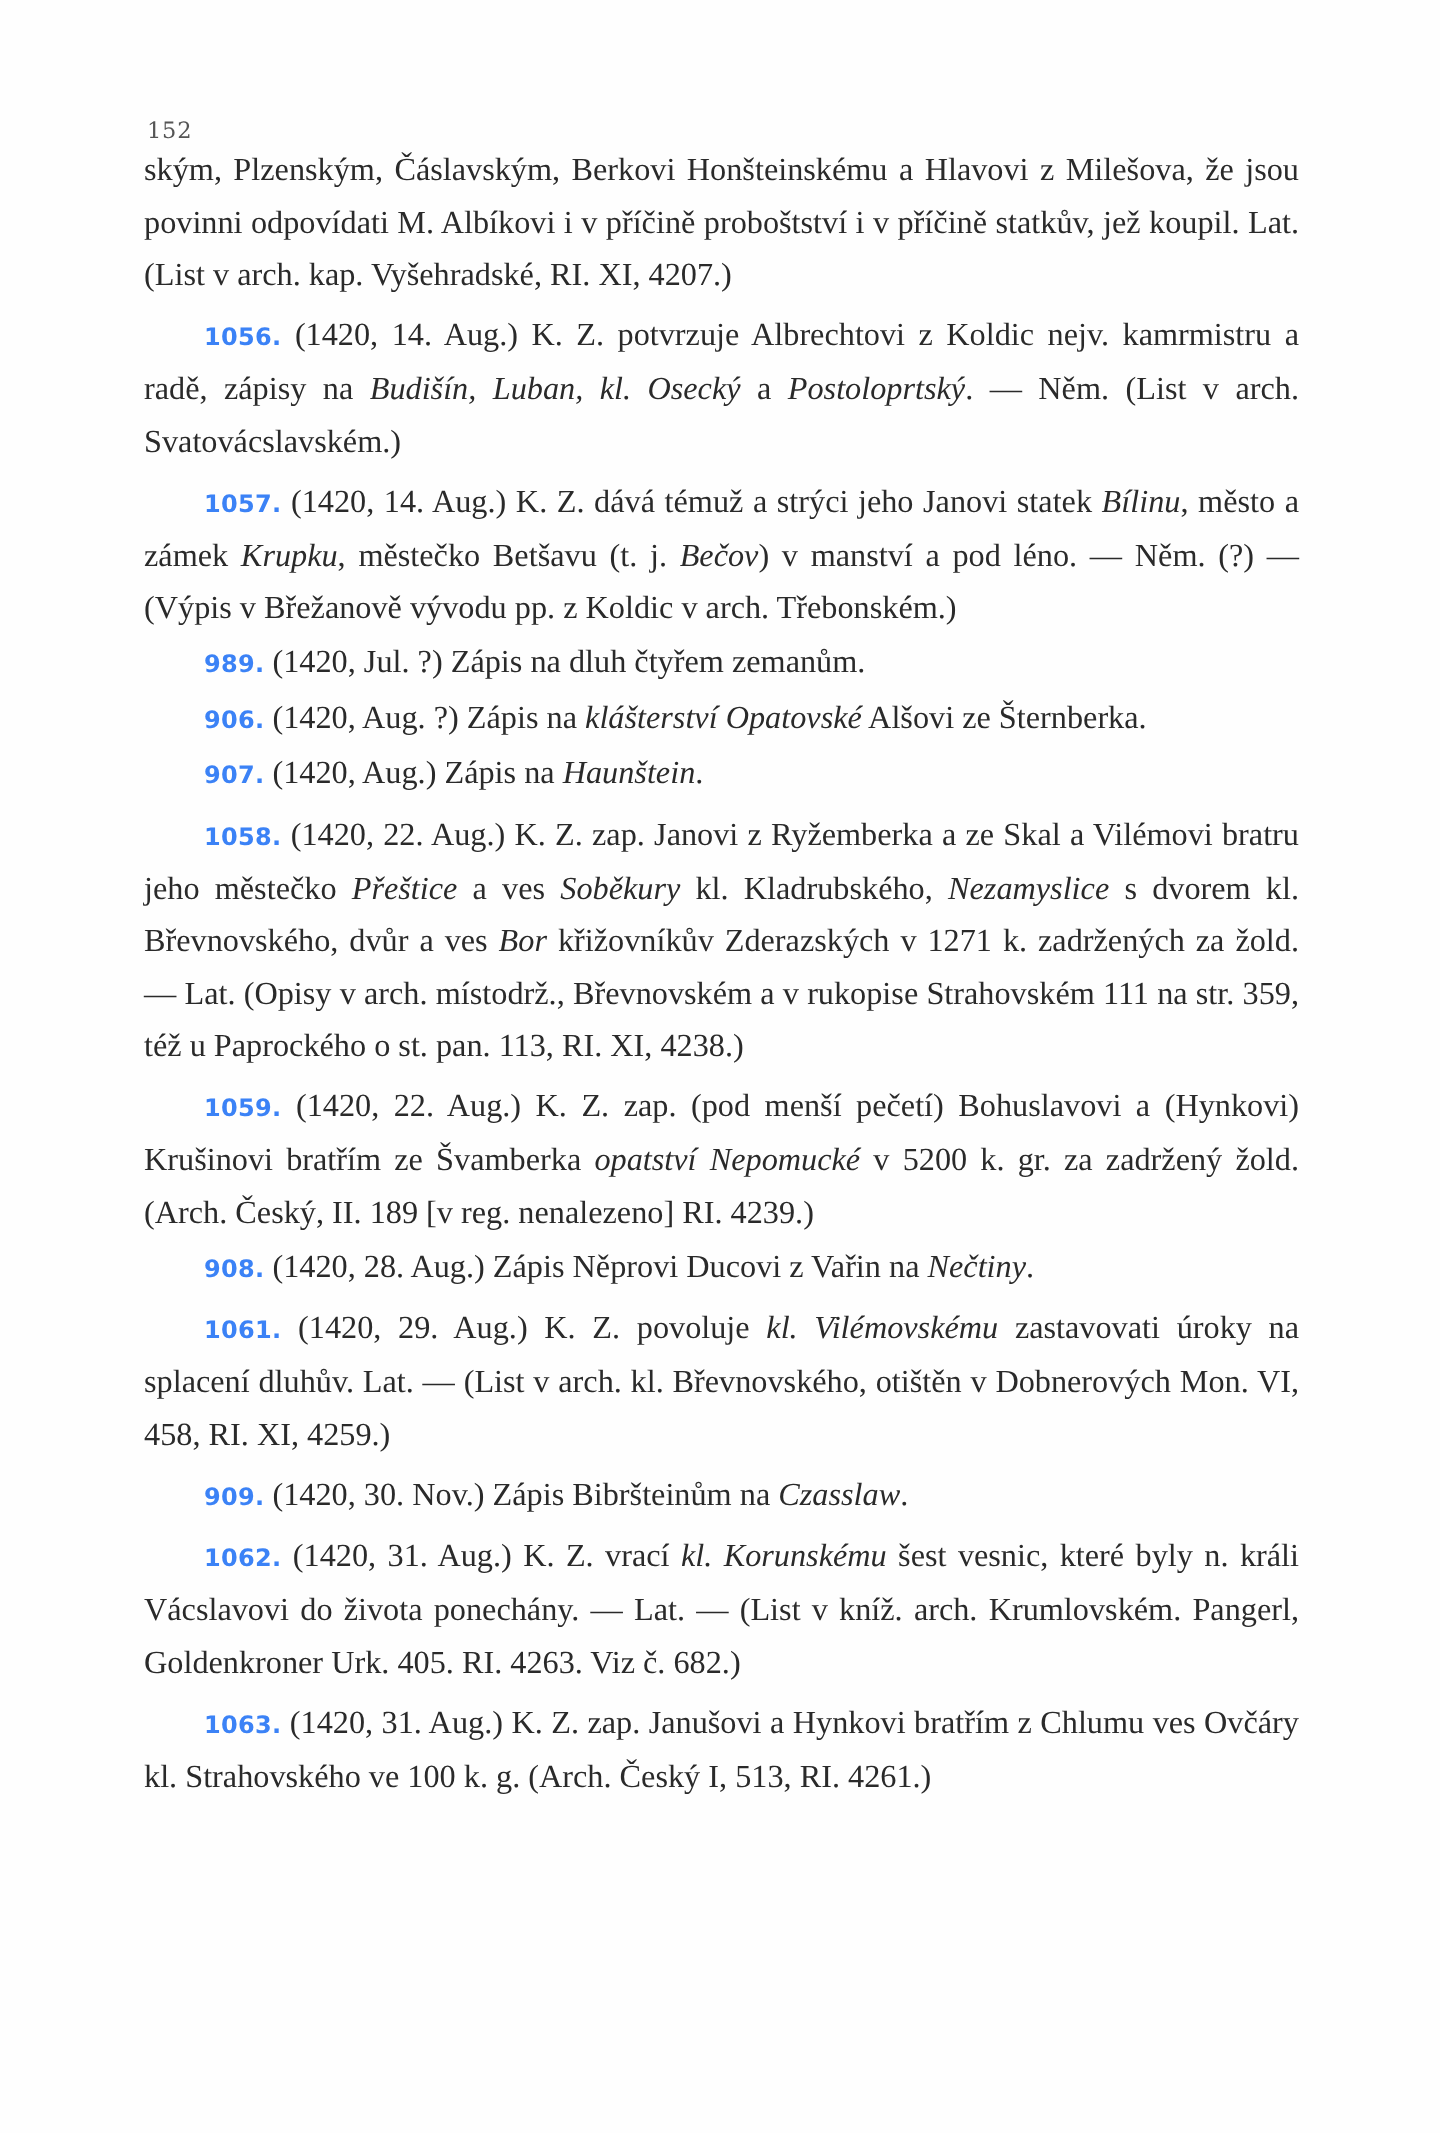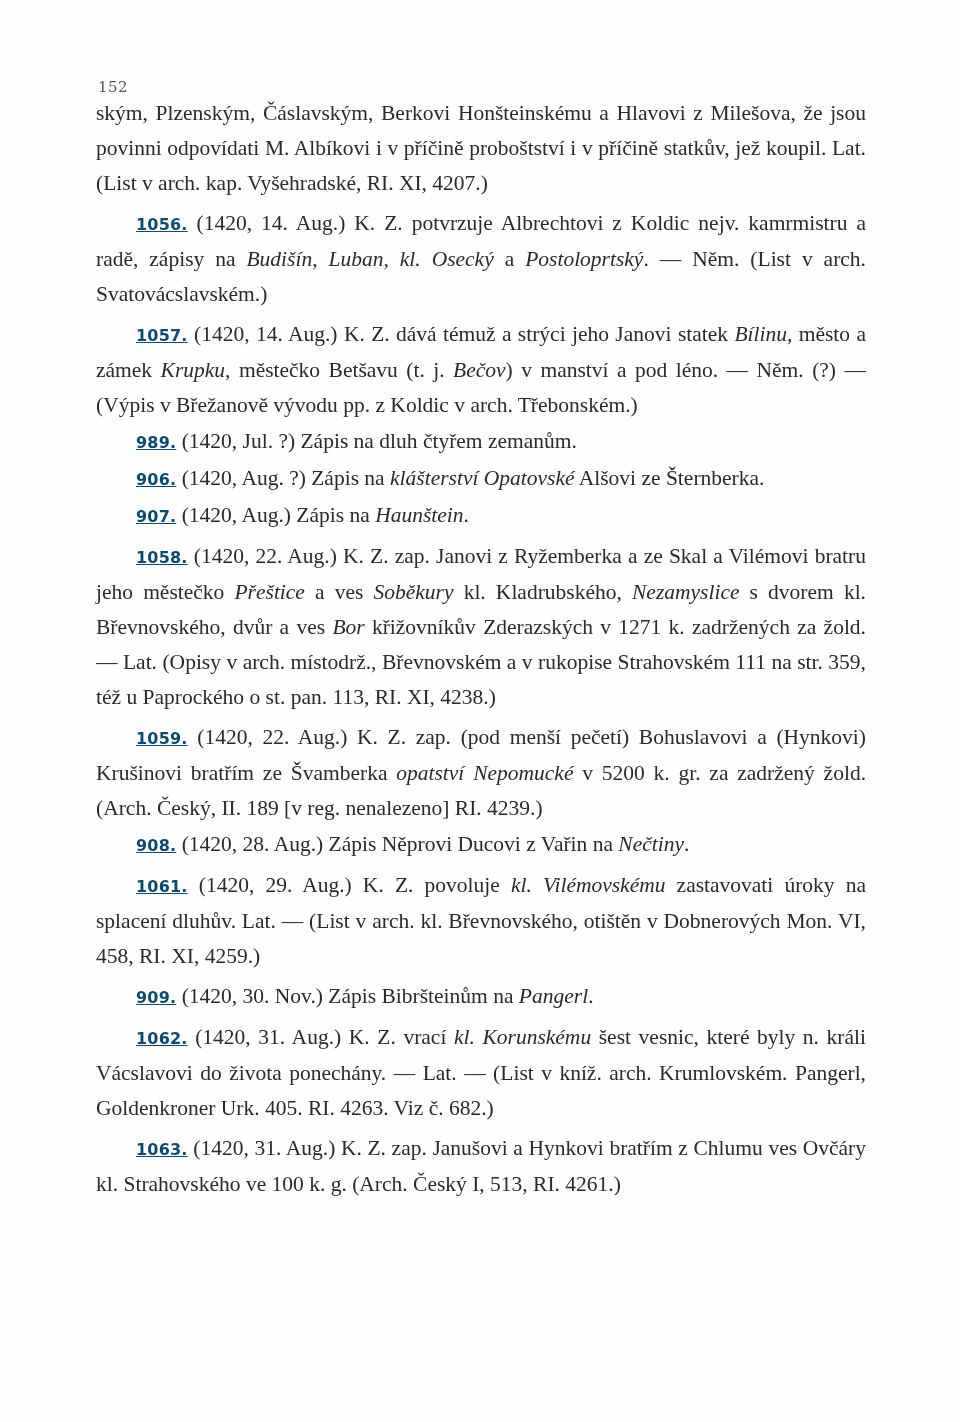--- a/index.html
+++ b/index.html
@@ -3,38 +3,38 @@
 <meta charset="utf-8">
 <style>
   html, body { margin: 0; padding: 0; background: #ffffff; }
   body { width: 960px; height: 1422px; position: relative; overflow: hidden; }
   .page { position: absolute; left: 0; top: 0; width: 960px; height: 1422px; background: #fefefe; }
   .page-number { position: absolute; left: 98px; top: 46px; font-family: "DejaVu Serif", serif; font-size: 15px; color: #555; letter-spacing: 0.5px; margin-top: 32px; }
   .body-text { position: absolute; left: 96px; top: 96px; width: 770px; font-family: "Liberation Serif", serif; font-size: 21.5px; line-height: 35px; color: #2a2a2a; text-align: justify; }
   .para { margin: 0; }
   .entry { margin: 0; margin-top: 5px; text-indent: 40px; }
   .entry.tight { margin-top: 1px; }
-  .num { font-family: "DejaVu Sans", sans-serif; font-weight: bold; font-size: 16px; color: #0c4a6e; letter-spacing: 0.2px; text-decoration: underline; }
+  .num { font-family: "DejaVu Sans", sans-serif; font-weight: bold; font-size: 16px; color: #3b82f6; letter-spacing: 0.2px; }
   .it { font-style: italic; }
 </style>
 </head>
 <body>
 
 <div class="page">
   <div class="page-number">152</div>
   <div class="body-text">
     <p class="para" id="intro"><span>ským, Plzenským, Čáslavským, Berkovi Honšteinskému a Hlavovi z Milešova, že jsou povinni odpovídati M. Albíkovi i v příčině proboštství i v příčině statkův, jež koupil. Lat. (List v arch. kap. Vyšehradské, RI. XI, 4207.)</span></p>
     <div id="entries">
         <p class="entry"><span class="num">1056.</span><span> (1420, 14. Aug.) K. Z. potvrzuje Albrechtovi z Koldic nejv. kamrmistru a radě, zápisy na </span><span class="it">Budišín, Luban, kl. Osecký</span><span> a </span><span class="it">Postoloprtský</span><span>. — Něm. (List v arch. Svatovácslavském.)</span></p>
         <p class="entry"><span class="num">1057.</span><span> (1420, 14. Aug.) K. Z. dává témuž a strýci jeho Janovi statek </span><span class="it">Bílinu</span><span>, město a zámek </span><span class="it">Krupku</span><span>, městečko Betšavu (t. j. </span><span class="it">Bečov</span><span>) v manství a pod léno. — Něm. (?) — (Výpis v Břežanově vývodu pp. z Koldic v arch. Třebonském.)</span></p>
         <p class="entry tight"><span class="num">989.</span><span> (1420, Jul. ?) Zápis na dluh čtyřem zemanům.</span></p>
         <p class="entry tight"><span class="num">906.</span><span> (1420, Aug. ?) Zápis na </span><span class="it">klášterství Opatovské</span><span> Alšovi ze Šternberka.</span></p>
         <p class="entry tight"><span class="num">907.</span><span> (1420, Aug.) Zápis na </span><span class="it">Haunštein</span><span>.</span></p>
         <p class="entry"><span class="num">1058.</span><span> (1420, 22. Aug.) K. Z. zap. Janovi z Ryžemberka a ze Skal a Vilémovi bratru jeho městečko </span><span class="it">Přeštice</span><span> a ves </span><span class="it">Soběkury</span><span> kl. Kladrubského, </span><span class="it">Nezamyslice</span><span> s dvorem kl. Břevnovského, dvůr a ves </span><span class="it">Bor</span><span> křižovníkův Zderazských v 1271 k. zadržených za žold. — Lat. (Opisy v arch. místodrž., Břevnovském a v rukopise Strahovském 111 na str. 359, též u Paprockého o st. pan. 113, RI. XI, 4238.)</span></p>
         <p class="entry"><span class="num">1059.</span><span> (1420, 22. Aug.) K. Z. zap. (pod menší pečetí) Bohuslavovi a (Hynkovi) Krušinovi bratřím ze Švamberka </span><span class="it">opatství Nepomucké</span><span> v 5200 k. gr. za zadržený žold. (Arch. Český, II. 189 [v reg. nenalezeno] RI. 4239.)</span></p>
         <p class="entry tight"><span class="num">908.</span><span> (1420, 28. Aug.) Zápis Něprovi Ducovi z Vařin na </span><span class="it">Nečtiny</span><span>.</span></p>
         <p class="entry"><span class="num">1061.</span><span> (1420, 29. Aug.) K. Z. povoluje </span><span class="it">kl. Vilémovskému</span><span> zastavovati úroky na splacení dluhův. Lat. — (List v arch. kl. Břevnovského, otištěn v Dobnerových Mon. VI, 458, RI. XI, 4259.)</span></p>
-        <p class="entry"><span class="num">909.</span><span> (1420, 30. Nov.) Zápis Bibršteinům na </span><span class="it">Pangerl</span><span>.</span></p>
+        <p class="entry"><span class="num">909.</span><span> (1420, 30. Nov.) Zápis Bibršteinům na </span><span class="it">Czasslaw</span><span>.</span></p>
         <p class="entry"><span class="num">1062.</span><span> (1420, 31. Aug.) K. Z. vrací </span><span class="it">kl. Korunskému</span><span> šest vesnic, které byly n. králi Vácslavovi do života ponechány. — Lat. — (List v kníž. arch. Krumlovském. Pangerl, Goldenkroner Urk. 405. RI. 4263. Viz č. 682.)</span></p>
         <p class="entry"><span class="num">1063.</span><span> (1420, 31. Aug.) K. Z. zap. Janušovi a Hynkovi bratřím z Chlumu ves Ovčáry kl. Strahovského ve 100 k. g. (Arch. Český I, 513, RI. 4261.)</span></p>
       </div>
   </div>
 </div>
 
 </body></html>

